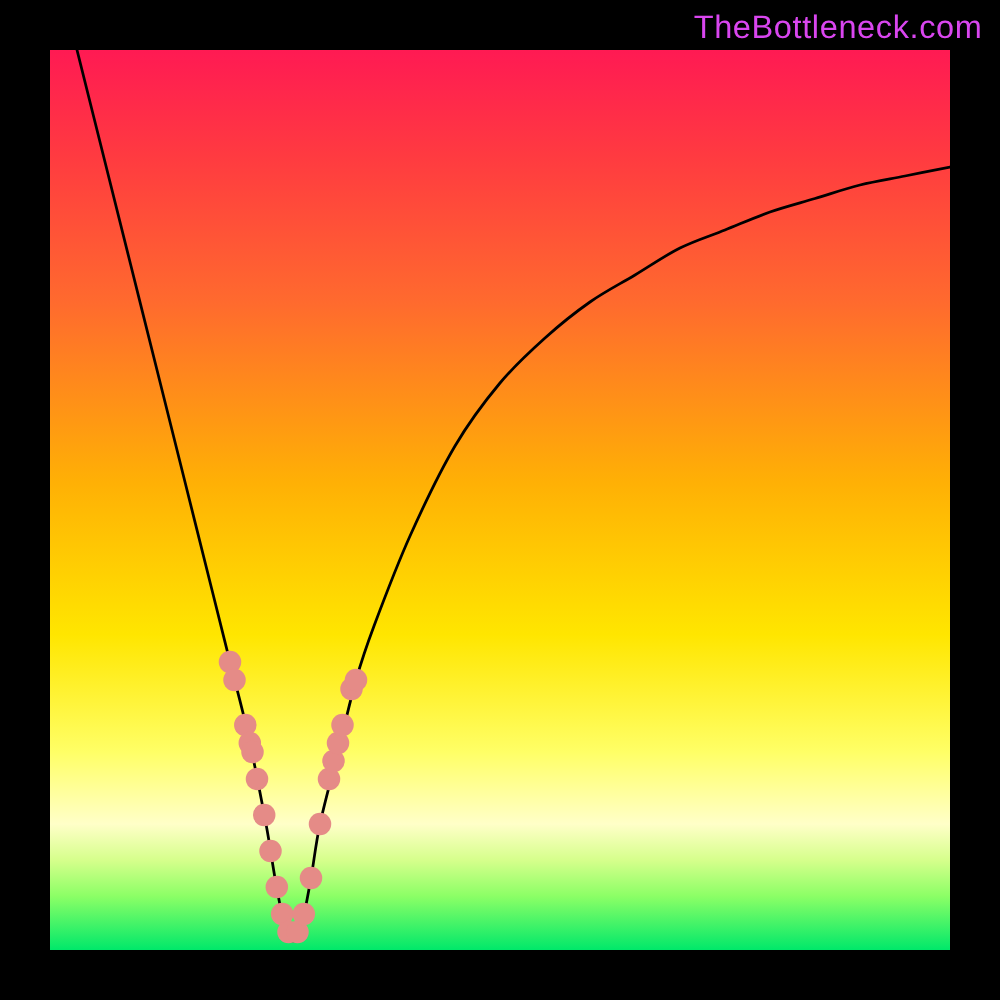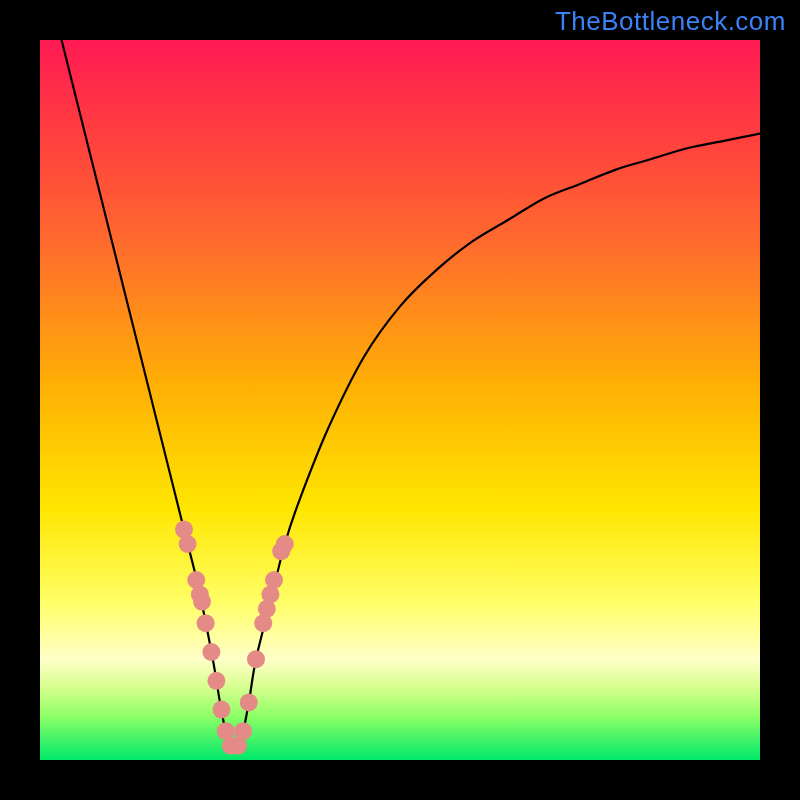--- a/index.html
+++ b/index.html
@@ -33,21 +33,21 @@
       #ffffc8 86%,
       #d6ff8c 90%,
       #8cff66 94%,
       #00e86a 100%
     );
   }
   .watermark {
     position: absolute;
     top: 6px;
     right: 14px;
-    color: #3b82f6;
+    color: #d946ef;
     font-size: 26px;
     font-weight: 500;
     letter-spacing: 0.5px;
     z-index: 10;
     user-select: none;
   }
   svg.curve {
     position: absolute;
     left: 0;
     top: 0;

